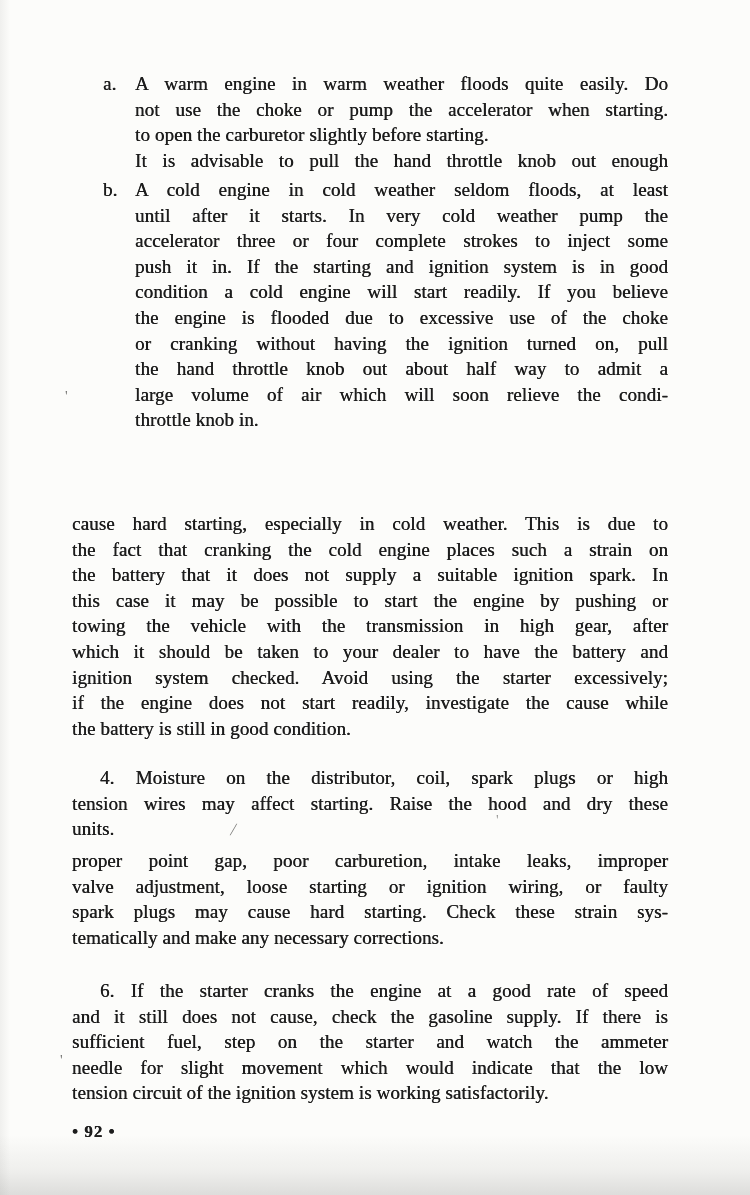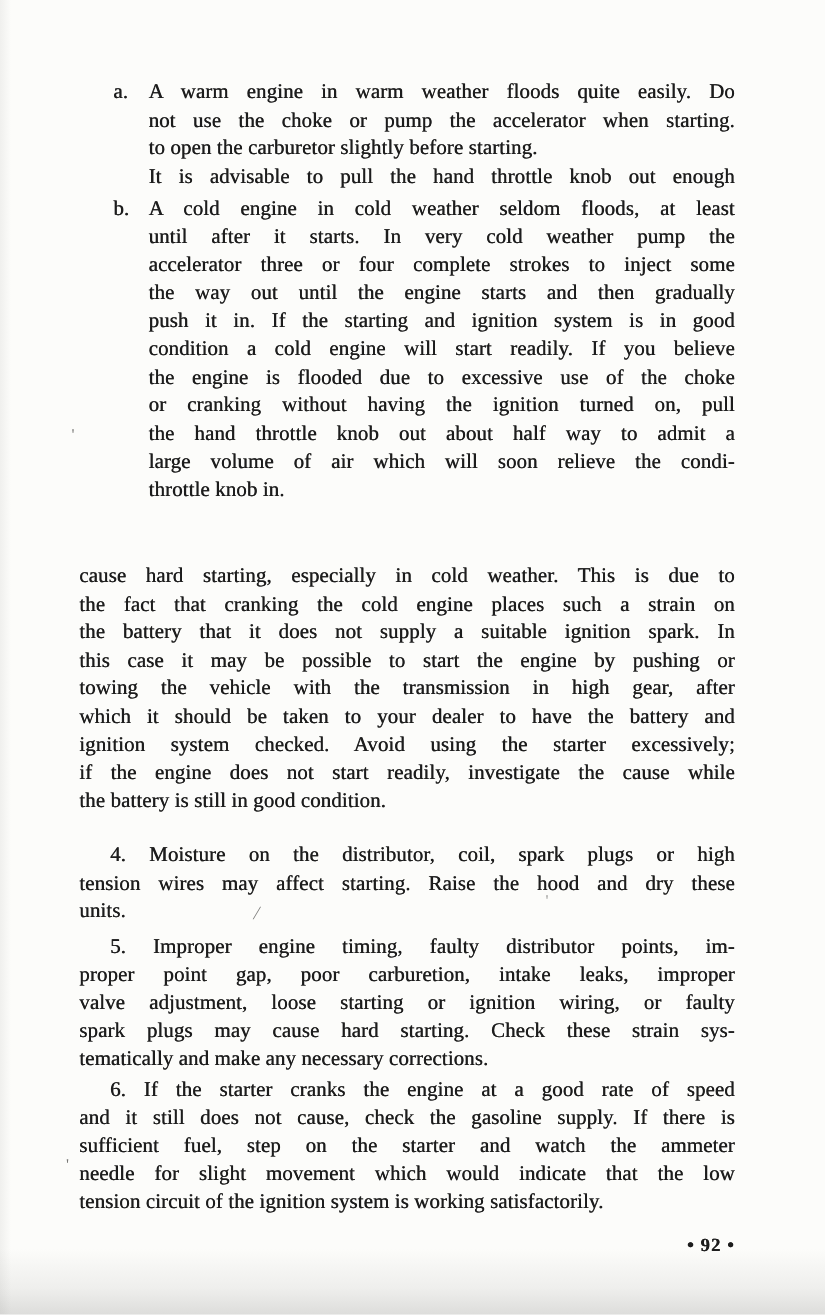--- a/index.html
+++ b/index.html
@@ -60,21 +60,21 @@
   #blk-para-3 { left: 72px;  top: 511px; width: 596px; }
   #blk-para-4 { left: 72px;  top: 765px; width: 596px; }
   #blk-para-5 { left: 72px;  top: 848px; width: 596px; }
   #blk-para-6 { left: 72px;  top: 978px; width: 596px; }
 
   .page-number {
     position: absolute;
     left: 72px;
     top: 1122px;
     width: 596px;
-    text-align: right;
+    text-align: left;
     font-size: 17px;
     font-weight: bold;
     letter-spacing: 1px;
     text-shadow: 0.3px 0 0 currentColor;
   }
 
   
   .artifact {
     position: absolute;
     color: #4a4a48;
@@ -97,21 +97,20 @@
         <div class="line">A warm engine in warm weather floods quite easily. Do</div>
         <div class="line">not use the choke or pump the accelerator when starting.</div>
         <div class="line last">to open the carburetor slightly before starting.</div>
         <div class="line">It is advisable to pull the hand throttle knob out enough</div>
       </div>
       <div class="text-block" id="blk-item-b">
         <span class="hang-label">b.</span>
         <div class="line">A cold engine in cold weather seldom floods, at least</div>
         <div class="line">until after it starts. In very cold weather pump the</div>
         <div class="line">accelerator three or four complete strokes to inject some</div>
-        <div class="line">the way out until the engine starts and then gradually</div>
         <div class="line">push it in. If the starting and ignition system is in good</div>
         <div class="line">condition a cold engine will start readily. If you believe</div>
         <div class="line">the engine is flooded due to excessive use of the choke</div>
         <div class="line">or cranking without having the ignition turned on, pull</div>
         <div class="line">the hand throttle knob out about half way to admit a</div>
         <div class="line">large volume of air which will soon relieve the condi-</div>
         <div class="line last">throttle knob in.</div>
       </div>
       <div class="text-block" id="blk-para-3">
         <div class="line">cause hard starting, especially in cold weather. This is due to</div>
@@ -123,21 +122,20 @@
         <div class="line">ignition system checked. Avoid using the starter excessively;</div>
         <div class="line">if the engine does not start readily, investigate the cause while</div>
         <div class="line last">the battery is still in good condition.</div>
       </div>
       <div class="text-block" id="blk-para-4">
         <div class="line first-indent">4. Moisture on the distributor, coil, spark plugs or high</div>
         <div class="line">tension wires may affect starting. Raise the hood and dry these</div>
         <div class="line last">units.</div>
       </div>
       <div class="text-block" id="blk-para-5">
-        <div class="line first-indent">5. Improper engine timing, faulty distributor points, im-</div>
         <div class="line">proper point gap, poor carburetion, intake leaks, improper</div>
         <div class="line">valve adjustment, loose starting or ignition wiring, or faulty</div>
         <div class="line">spark plugs may cause hard starting. Check these strain sys-</div>
         <div class="line last">tematically and make any necessary corrections.</div>
       </div>
       <div class="text-block" id="blk-para-6">
         <div class="line first-indent">6. If the starter cranks the engine at a good rate of speed</div>
         <div class="line">and it still does not cause, check the gasoline supply. If there is</div>
         <div class="line">sufficient fuel, step on the starter and watch the ammeter</div>
         <div class="line">needle for slight movement which would indicate that the low</div>

